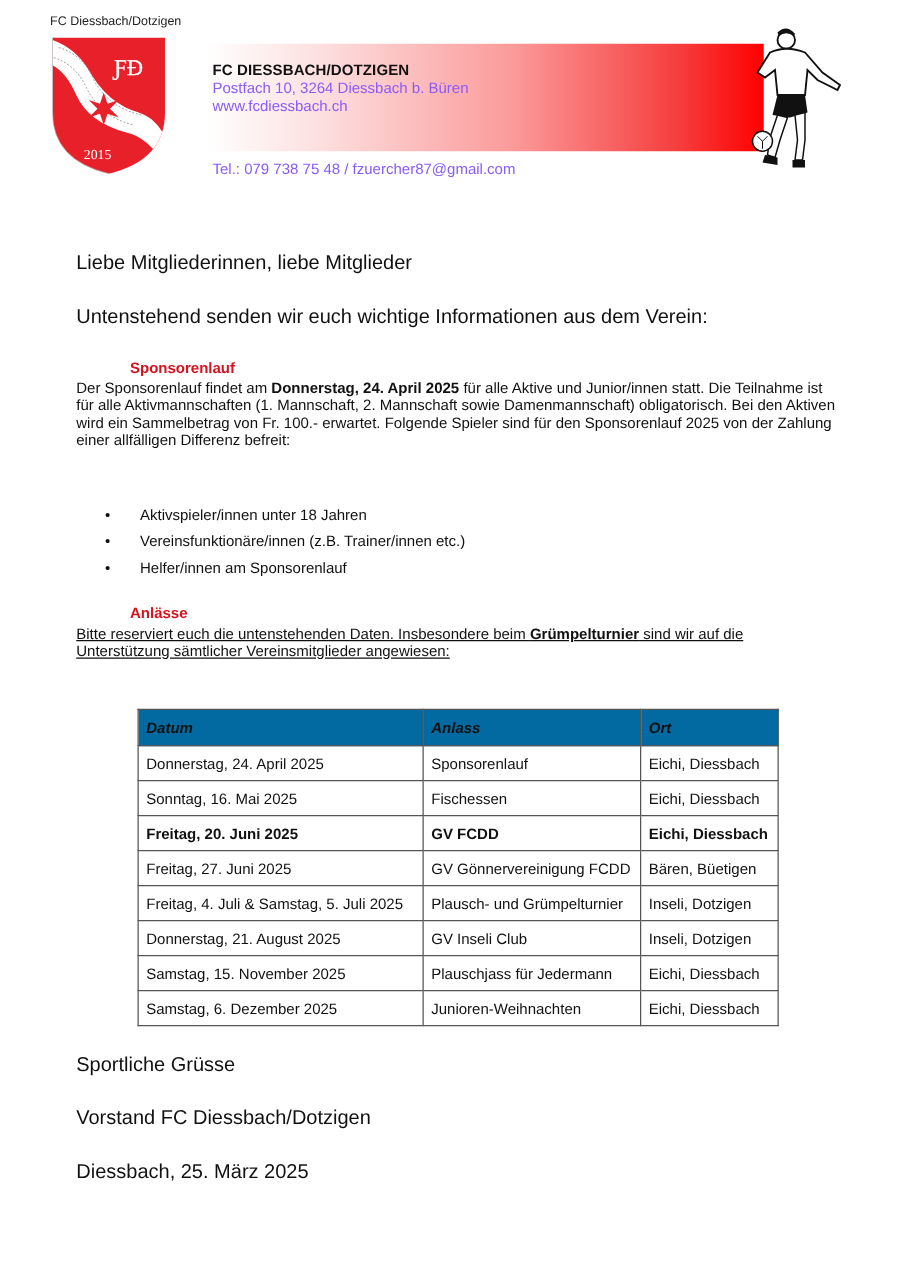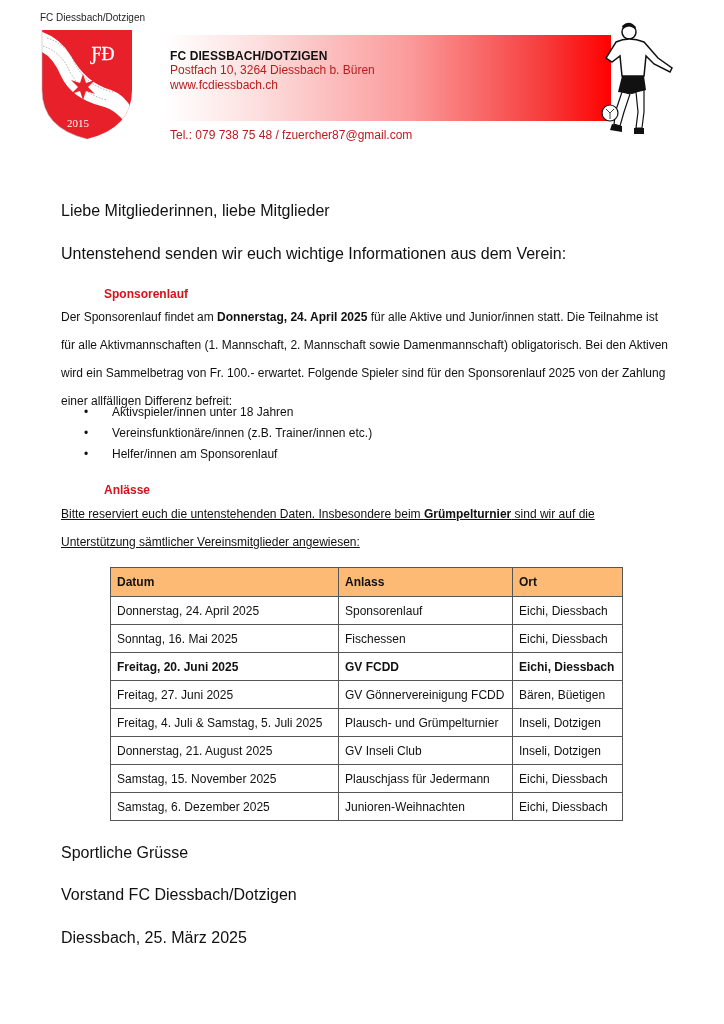--- a/index.html
+++ b/index.html
@@ -8,36 +8,36 @@
   .abs { position:absolute; }
 
   
   .logo-wrap { left:40px; top:12px; width:94px; height:130px; }
   .logo-caption { position:absolute; left:0; top:0; width:94px; text-align:center;
                   font-size:10px; color:#222; white-space:nowrap; }
   .logo-svg { position:absolute; left:1px; top:16px; }
   .band { left:165px; top:35px; width:446px; height:86px;
           background:linear-gradient(to right, #ffffff 0%, #fde0e0 20%, #fb9a9a 55%, #f63c3c 85%, #f00 100%); }
   .club-name { left:170px; top:49px; font-size:12px; font-weight:bold; color:#111; letter-spacing:0.1px; }
-  .club-line { left:170px; font-size:12px; color:#b91c1c; }
+  .club-line { left:170px; font-size:12px; color:#8b5cf6; }
   .player { left:592px; top:20px; }
 
   
   .txt { left:61px; font-size:16px; color:#111; white-space:nowrap; }
   .heading { left:104px; font-size:12px; font-weight:bold; color:#d5121e; }
-  .para { left:61px; width:610px; font-size:12px; line-height:28px; color:#111; }
+  .para { left:61px; width:610px; font-size:12px; line-height:14px; color:#111; }
   .para b { font-weight:bold; }
   .bullets { left:84px; top:402px; margin:0; padding:0; list-style:none; font-size:12px; }
   .bullets li { height:21px; line-height:21px; position:relative; padding-left:28px; }
   .bullets li .dot { position:absolute; left:0; top:0; }
 
   
   table.events { position:absolute; left:110px; top:567px; border-collapse:collapse; font-size:12px; }
   table.events td, table.events th { border:1px solid #555; height:27px; padding:0 6px; text-align:left; white-space:nowrap; }
-  table.events th { background:#fdba74; font-weight:bold; height:28px; }
+  table.events th { background:#0369a1; font-weight:bold; height:28px;font-style:italic; }
   table.events tr.bold td { font-weight:bold; }
   .c1 { width:215px; } .c2 { width:161px; } .c3 { width:97px; }
 </style>
 </head>
 <body>
 
 <div class="abs logo-wrap">
   <div class="logo-caption">FC Diessbach/Dotzigen</div>
   <svg class="logo-svg" width="92" height="112" viewBox="0 0 92 112">
     <defs>

